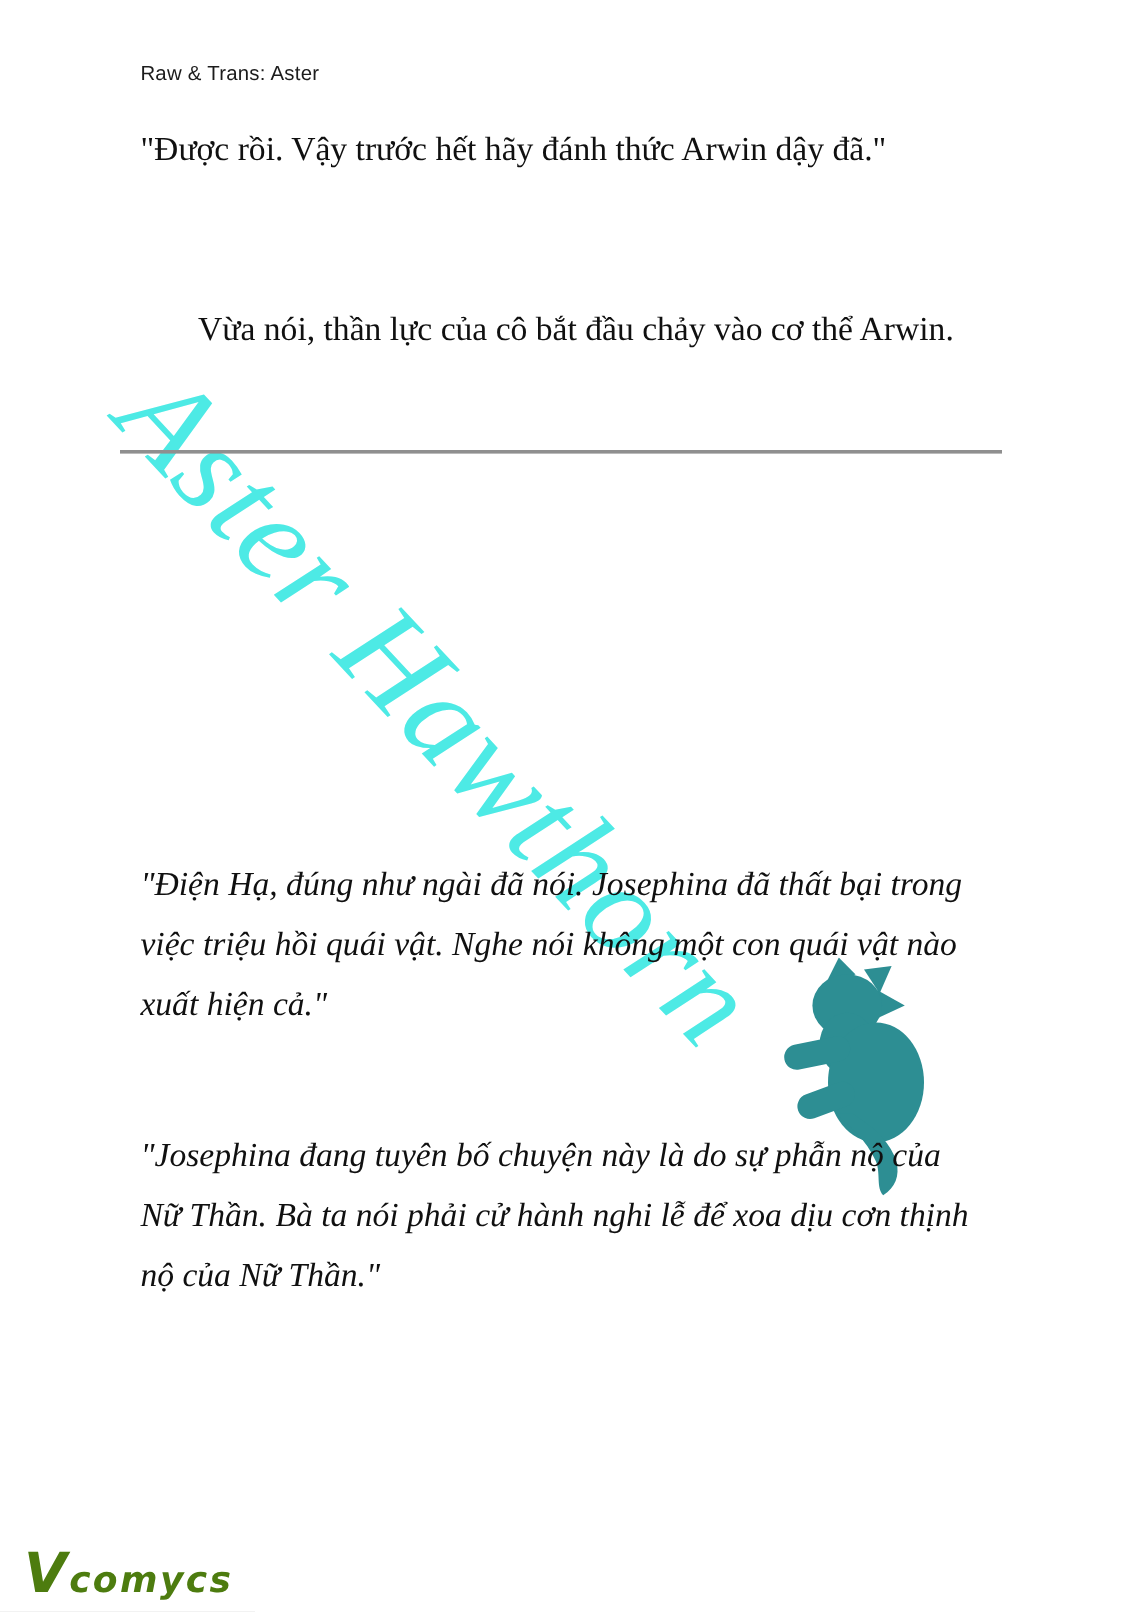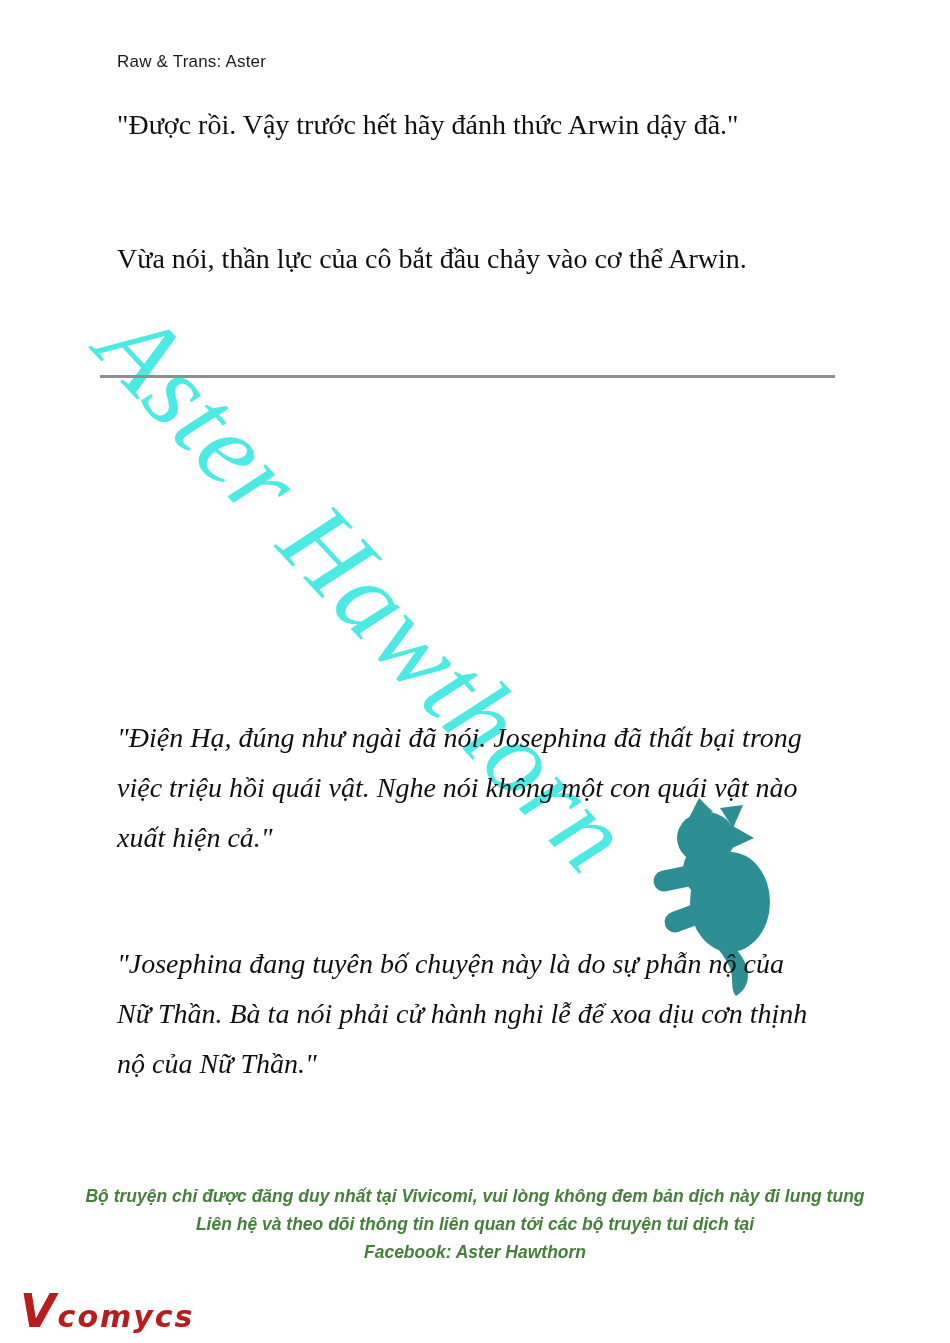--- a/index.html
+++ b/index.html
@@ -18,21 +18,21 @@
     z-index:3;
     text-align:center;
   }
   .para{
     position:absolute;left:117px;width:745px;
     font-size:28px;line-height:50px;color:#101010;
     white-space:pre-line;
     z-index:3;
   }
   .p1{top:100px;}
-  .p2{top:234px;}
+  .p2{top:250px;margin-left:48px;}
   .p3{top:479px;}
   .q1{top:713px;font-style:italic;}
   .q2{top:939px;font-style:italic;}
   .divider{
     position:absolute;left:100px;top:375px;width:735px;height:3px;
     background:#8f8f8f;z-index:2;
   }
   .watermark{
     position:absolute;left:158px;top:290px;
     font-style:italic;
@@ -56,21 +56,21 @@
     font-size:17.5px;line-height:28px;
     color:#457f3b;
     white-space:pre-line;
     z-index:3;
   }
   .vcomycs{
     position:absolute;left:20px;top:1284px;
     font-family:"DejaVu Sans","Liberation Sans",sans-serif;
     font-weight:bold;font-style:italic;
     font-size:30px;letter-spacing:2px;
-    color:#b91c1c;
+    color:#4d7c0f;
     z-index:3;
   }
   .vcomycs::first-letter{font-size:46px;}
   .dam{
     position:absolute;right:12px;top:1300px;
     font-family:"DejaVu Sans","Liberation Sans",sans-serif;
     font-weight:bold;
     font-size:24px;letter-spacing:1px;
     color:#aac3e2;
     text-shadow:0 0 6px #ffffff,0 0 2px #ffffff;
@@ -104,20 +104,17 @@
 
   <div class="para p1">"Được rồi. Vậy trước hết hãy đánh thức Arwin dậy đã."</div>
   <div class="para p2">Vừa nói, thần lực của cô bắt đầu chảy vào cơ thể Arwin.</div>
   <div class="para q1">"Điện Hạ, đúng như ngài đã nói. Josephina đã thất bại trong
 việc triệu hồi quái vật. Nghe nói không một con quái vật nào
 xuất hiện cả."</div>
   <div class="para q2">"Josephina đang tuyên bố chuyện này là do sự phẫn nộ của
 Nữ Thần. Bà ta nói phải cử hành nghi lễ để xoa dịu cơn thịnh
 nộ của Nữ Thần."</div>
 
-  <div class="footer">Bộ truyện chỉ được đăng duy nhất tại Vivicomi, vui lòng không đem bản dịch này đi lung tung
-Liên hệ và theo dõi thông tin liên quan tới các bộ truyện tui dịch tại
-Facebook: Aster Hawthorn</div>
 
   <div class="vcomycs">Vcomycs</div>
 
 
 </div>
 
 </body></html>

